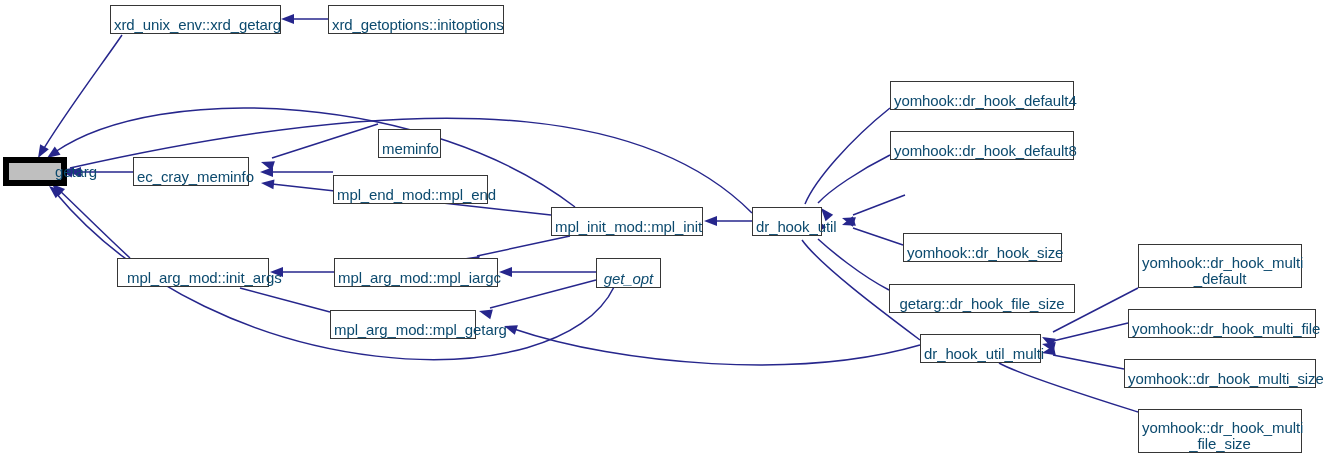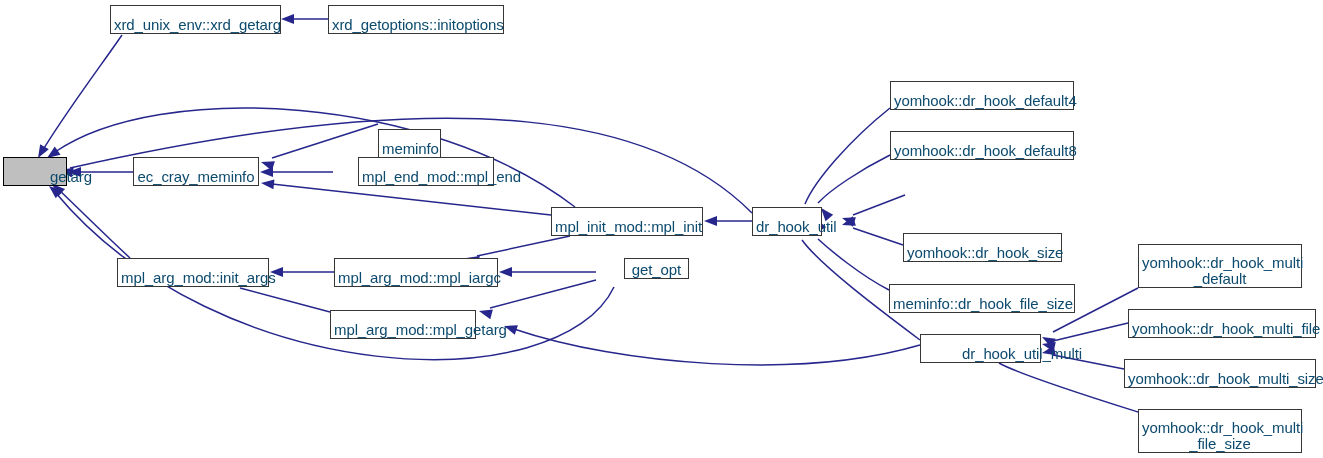--- a/index.html
+++ b/index.html
@@ -34,21 +34,21 @@
     justify-content: center;
     text-align: center;
     font-size: 15px;
     line-height: 1.08;
     letter-spacing: -0.1px;
     white-space: pre-line;
     z-index: 5;
   }
   .node.current {
     background: #bfbfbf;
-    border: 1px solid #000000;
+    border: 6px solid #000000;
     padding-left: 43px;
   }
   .node-label {
     display: block;
     width: 100%;
     padding: 0 3px;
     box-sizing: border-box;
   }
 </style>
 </head>
@@ -107,33 +107,33 @@
       <path d="M 1128,323 L 1053,341" fill="none" stroke="#26268c" stroke-width="1.5"></path>
       <polygon points="0,0 -13,-5 -13,5" fill="#26268c" transform="translate(1042,344) rotate(193)"></polygon>
       <path d="M 1124,369 L 1053,355" fill="none" stroke="#26268c" stroke-width="1.5"></path>
       <polygon points="0,0 -13,-5 -13,5" fill="#26268c" transform="translate(1042,353) rotate(168)"></polygon>
       <path d="M 1138,412 C 1100,400 1020,375 999,363" fill="none" stroke="#26268c" stroke-width="1.5"></path>
       <polygon points="0,0 -13,-5 -13,5" fill="#26268c" transform="translate(994,360) rotate(150)"></polygon>
     </svg>
 <div class="node current" style="left: 3px; top: 157px; width: 64px; height: 29px;"><span class="node-label">getarg</span></div>
     <div class="node" style="left: 110px; top: 5px; width: 171px; height: 29px;"><span class="node-label">xrd_unix_env::xrd_getarg</span></div>
     <div class="node" style="left: 328px; top: 5px; width: 176px; height: 29px;"><span class="node-label">xrd_getoptions::initoptions</span></div>
-    <div class="node" style="left: 133px; top: 157px; width: 126px; height: 29px;"><span class="node-label">ec_cray_meminfo</span></div>
+    <div class="node" style="left: 133px; top: 157px; width: 116px; height: 29px;"><span class="node-label">ec_cray_meminfo</span></div>
     <div class="node" style="left: 378px; top: 105px; width: 63px; height: 29px; margin-top: 24px;"><span class="node-label">meminfo</span></div>
-    <div class="node" style="left: 333px; top: 157px; width: 136px; height: 29px; margin-left: 25px;"><span class="node-label">mpl_end_mod::mpl_end</span></div>
+    <div class="node" style="left: 333px; top: 175px; width: 155px; height: 29px;"><span class="node-label">mpl_end_mod::mpl_end</span></div>
     <div class="node" style="left: 551px; top: 207px; width: 152px; height: 29px;"><span class="node-label">mpl_init_mod::mpl_init</span></div>
-    <div class="node" style="left: 117px; top: 258px; width: 152px; height: 29px;"><span class="node-label">mpl_arg_mod::init_args</span></div>
+    <div class="node" style="left: 117px; top: 258px; width: 152px; height: 29px; padding-left: 6px;"><span class="node-label">mpl_arg_mod::init_args</span></div>
     <div class="node" style="left: 334px; top: 258px; width: 164px; height: 29px;"><span class="node-label">mpl_arg_mod::mpl_iargc</span></div>
-    <div class="node" style="left: 624px; top: 258px; width: 65px; height: 21px;"><span class="node-label">get_opt</span></div>
+    <div class="node" style="left: 596px; top: 258px; width: 65px; height: 30px; font-style: italic;"><span class="node-label">get_opt</span></div>
     <div class="node" style="left: 330px; top: 310px; width: 146px; height: 29px;"><span class="node-label">mpl_arg_mod::mpl_getarg</span></div>
     <div class="node" style="left: 752px; top: 207px; width: 70px; height: 29px;"><span class="node-label">dr_hook_util</span></div>
     <div class="node" style="left: 890px; top: 81px; width: 184px; height: 29px;"><span class="node-label">yomhook::dr_hook_default4</span></div>
     <div class="node" style="left: 890px; top: 131px; width: 184px; height: 29px;"><span class="node-label">yomhook::dr_hook_default8</span></div>
     <div class="node" style="left: 903px; top: 233px; width: 159px; height: 29px;"><span class="node-label">yomhook::dr_hook_size</span></div>
-    <div class="node" style="left: 889px; top: 284px; width: 186px; height: 29px;"><span class="node-label">meminfo::dr_hook_file_size</span></div>
-    <div class="node" style="left: 920px; top: 334px; width: 121px; height: 29px; padding-left: 38px;"><span class="node-label">dr_hook_util_multi</span></div>
+    <div class="node" style="left: 889px; top: 284px; width: 186px; height: 29px;"><span class="node-label">getarg::dr_hook_file_size</span></div>
+    <div class="node" style="left: 920px; top: 334px; width: 121px; height: 29px;"><span class="node-label">dr_hook_util_multi</span></div>
     <div class="node" style="left: 1138px; top: 244px; width: 164px; height: 44px;"><span class="node-label">yomhook::dr_hook_multi
 _default</span></div>
     <div class="node" style="left: 1128px; top: 309px; width: 188px; height: 29px;"><span class="node-label">yomhook::dr_hook_multi_file</span></div>
     <div class="node" style="left: 1124px; top: 359px; width: 192px; height: 29px;"><span class="node-label">yomhook::dr_hook_multi_size</span></div>
     <div class="node" style="left: 1138px; top: 409px; width: 164px; height: 44px;"><span class="node-label">yomhook::dr_hook_multi
 _file_size</span></div>
   </div>
 
 </body></html>

